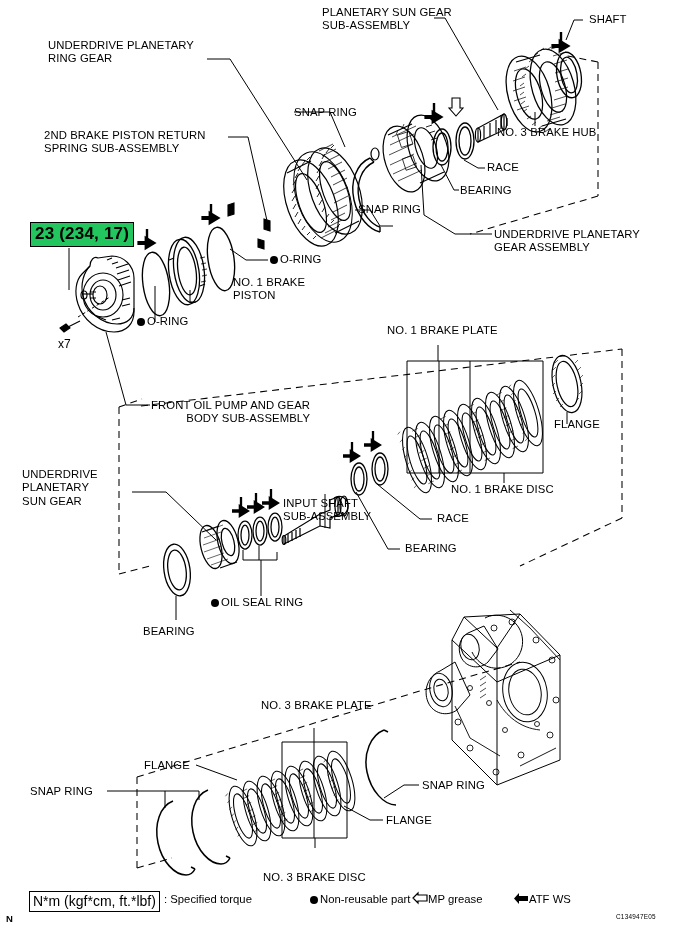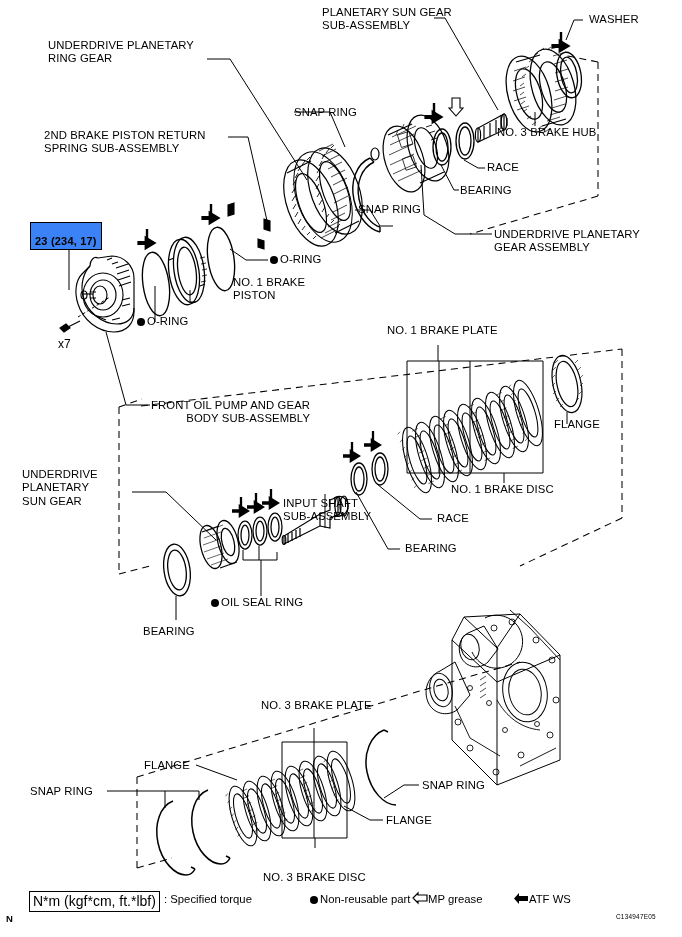--- a/index.html
+++ b/index.html
@@ -2,22 +2,22 @@
 <html><head>
 <meta charset="utf-8">
 <style>
   html,body{margin:0;padding:0;background:#fff;}
   body{width:682px;height:937px;position:relative;overflow:hidden;
        font-family:"Liberation Sans","DejaVu Sans",sans-serif;color:#000;}
   #sheet{position:absolute;inset:0;width:682px;height:937px;}
   .lbl{position:absolute;font-size:11.3px;line-height:13.4px;letter-spacing:.1px;
        white-space:pre;color:#000;}
   .lbl.sm{font-size:12px;}
-  .torque{position:absolute;border:1.6px solid #000;padding:12px 4px 2px 4px;
-          font-size:11px;font-weight:700;background:#3b82f6;letter-spacing:.2px;}
+  .torque{position:absolute;border:1.6px solid #000;padding:1px 4px 2px 4px;
+          font-size:17px;font-weight:700;background:#22c55e;letter-spacing:.2px;}
   .legendbox{position:absolute;border:1.5px solid #000;padding:1px 3px 2px 3px;
              font-size:14px;background:#fff;white-space:nowrap;}
   .legitem{position:absolute;font-size:11.3px;white-space:nowrap;}
   .code{position:absolute;font-size:6.4px;letter-spacing:.25px;color:#000;
         font-family:"Liberation Sans",sans-serif;}
   .nmark{position:absolute;font-size:9.5px;font-weight:700;}
   .bullet{display:inline-block;width:8px;height:8px;border-radius:50%;
           background:#000;vertical-align:-1px;margin-right:2px;}
   svg{position:absolute;left:0;top:0;overflow:visible;}
   .st{stroke:#000;fill:none;}
@@ -532,21 +532,21 @@
     <path d="M384,798 L404,785 L419,785"></path>
   </g>
 </svg>
 
 <div class="lbl" style="left:48px;top:39px;">UNDERDRIVE PLANETARY
 RING GEAR</div>
 <div class="lbl" style="left:44px;top:129px;">2ND BRAKE PISTON RETURN
 SPRING SUB-ASSEMBLY</div>
 <div class="lbl" style="left:322px;top:6px;">PLANETARY SUN GEAR
 SUB-ASSEMBLY</div>
-<div class="lbl" style="left:589px;top:13px;">WASHER</div>
+<div class="lbl" style="left:589px;top:13px;">SHAFT</div>
 <div class="lbl" style="left:294px;top:106px;">SNAP RING</div>
 <div class="lbl" style="left:358px;top:203px;">SNAP RING</div>
 <div class="lbl" style="left:497px;top:126px;">NO. 3 BRAKE HUB</div>
 <div class="lbl" style="left:487px;top:161px;">RACE</div>
 <div class="lbl" style="left:460px;top:184px;">BEARING</div>
 <div class="lbl" style="left:494px;top:228px;">UNDERDRIVE PLANETARY
 GEAR ASSEMBLY</div>
 
 <div class="lbl" style="left:270px;top:253px;"><span class="bullet"></span><span>O-RING</span></div>
 <div class="lbl" style="left:137px;top:315px;"><span class="bullet"></span><span>O-RING</span></div>

